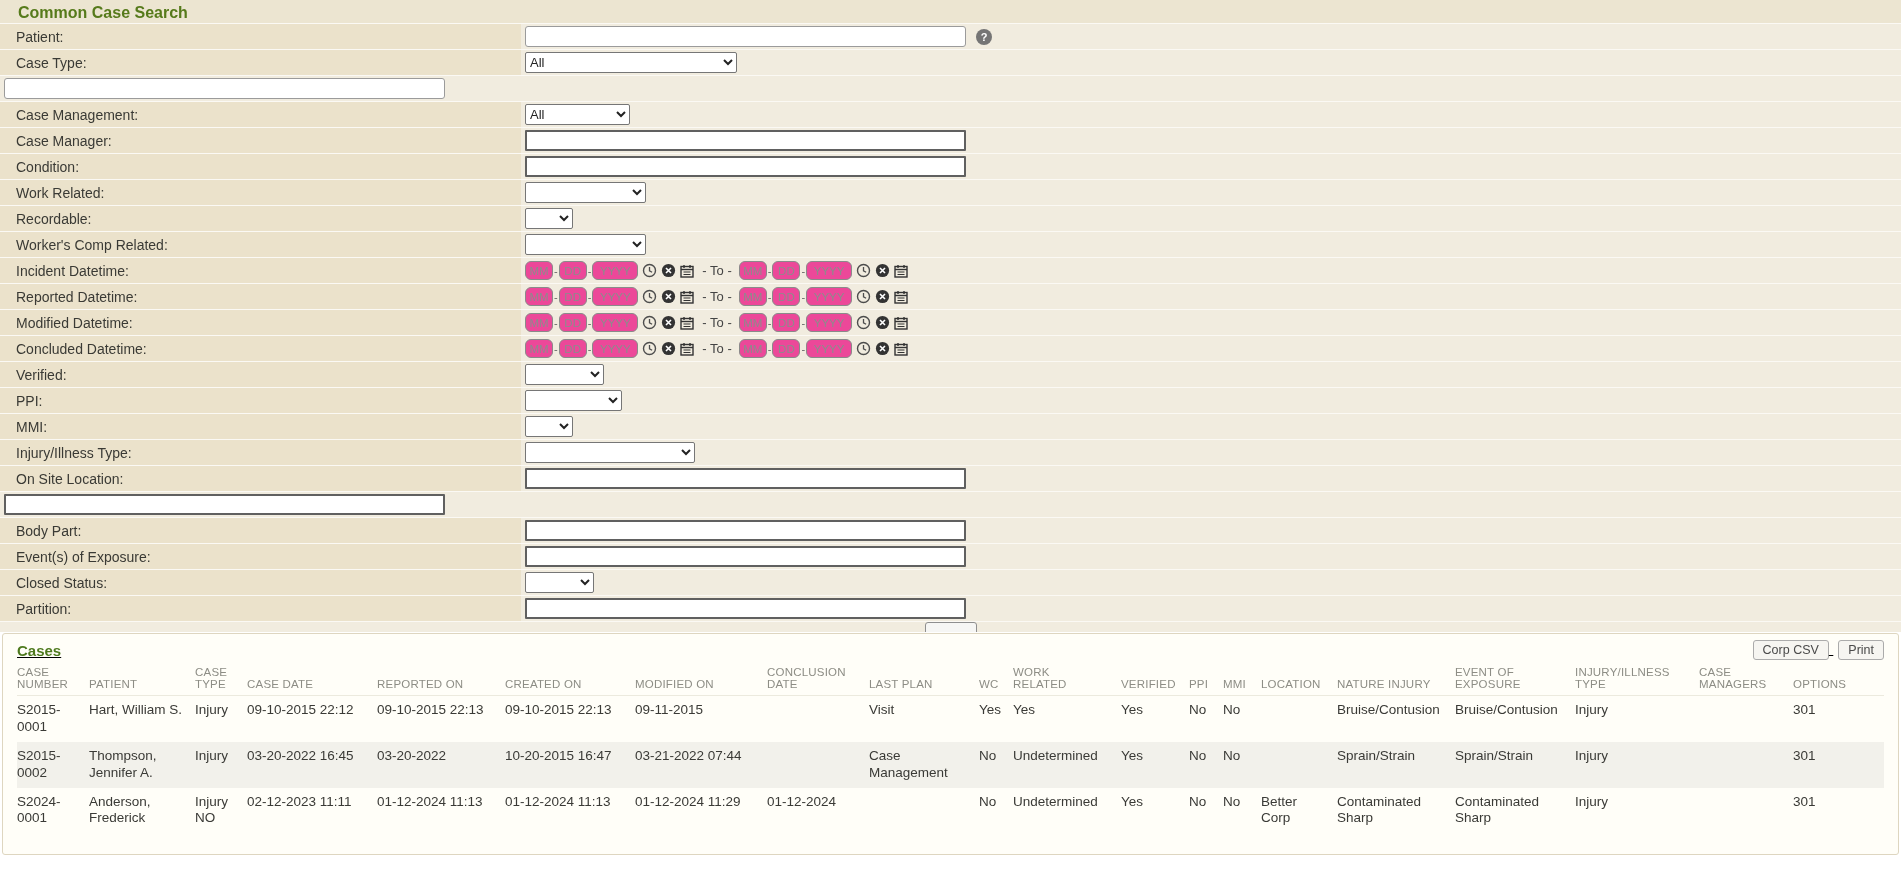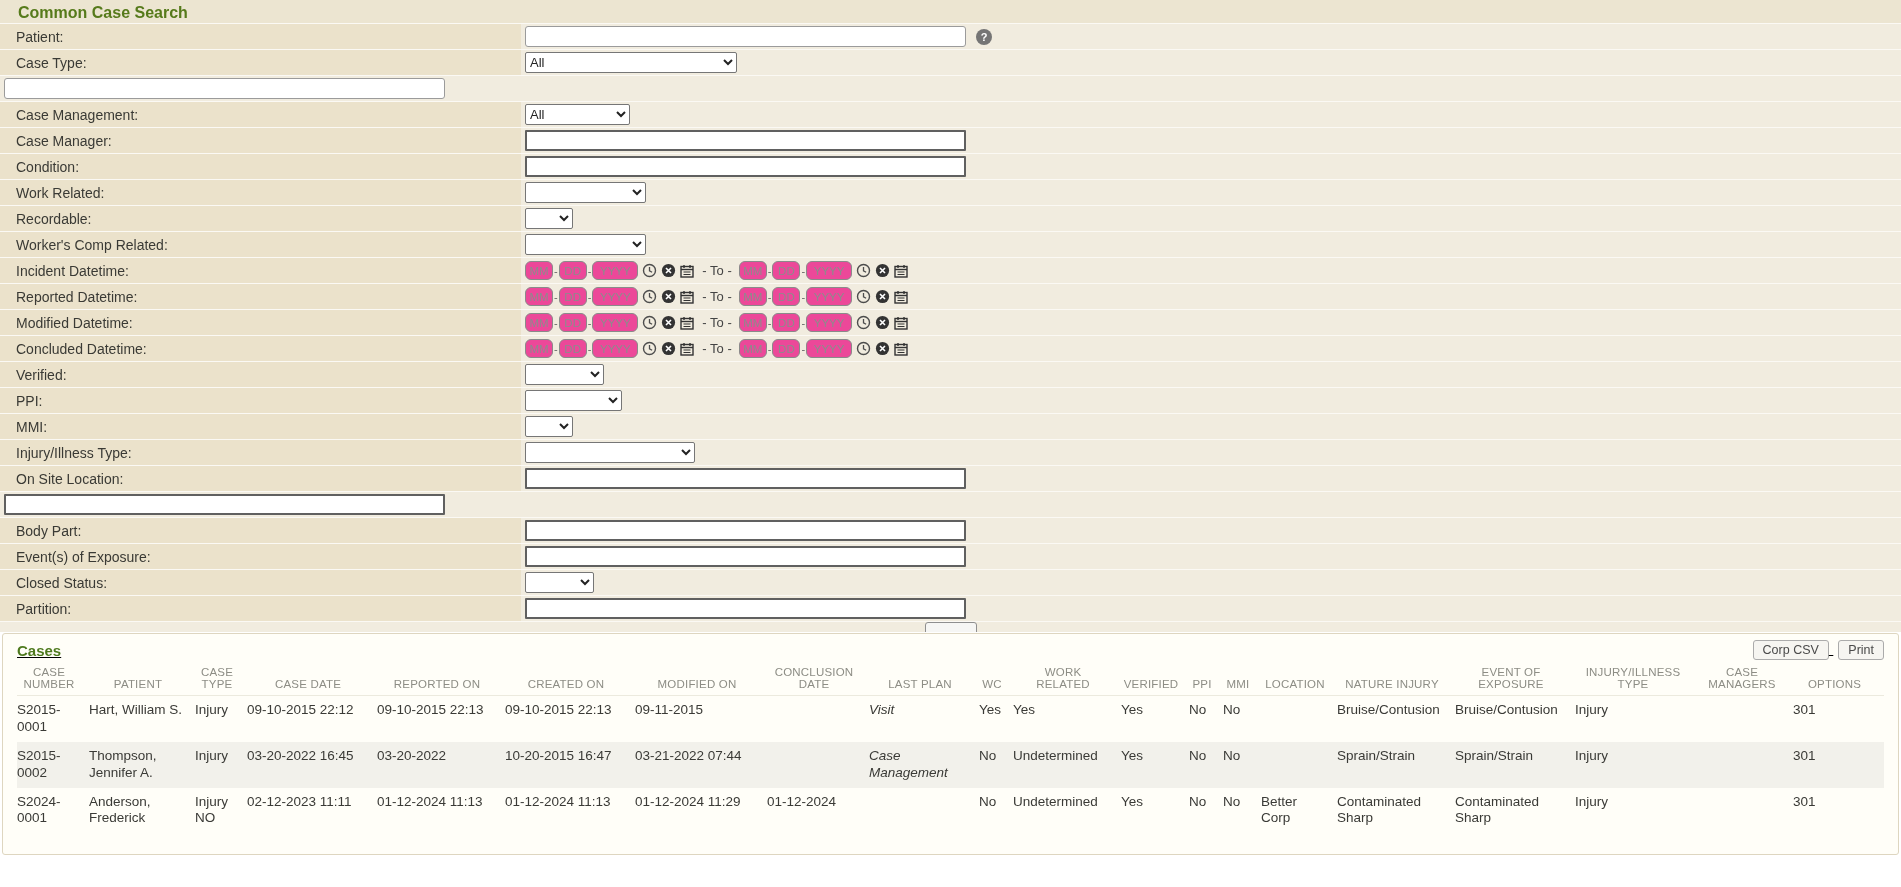--- a/index.html
+++ b/index.html
@@ -43,26 +43,26 @@
     background: #fffef8; padding: 6px 14px 0; height: 222px; overflow: hidden; }
   .cases-header { display: flex; align-items: center; justify-content: space-between;
     margin-bottom: 3px; text-decoration: underline; }
   .cases-title { font-size: 15px; font-weight: bold; color: #4e7a1e; }
   .btn { font-size: 12.5px; color: #4a4a4a; padding: 2px 9px; margin-left: 5px;
     border: 1px solid #ababab; border-radius: 3px; background: #f6f5f1; cursor: pointer; }
   table.cases-table { width: 100%; border-collapse: collapse; table-layout: fixed; }
   .cases-table th { font-size: 11.5px; font-weight: normal; color: #8d8d85;
     text-align: left; vertical-align: bottom; padding: 3px 8px 5px 0;
     white-space: pre-line; letter-spacing: 0.2px; border-bottom: 1px solid #ecead f0; }
-  .cases-table th { border-bottom: 1px solid #ecead e2; text-align: center; }
+  .cases-table th { border-bottom: 1px solid #ecead e2; }
   .cases-table th { border-bottom: 1px solid #eceade; }
   .cases-table td { font-size: 13.5px; color: #3a3a36; vertical-align: top;
     padding: 6px 8px 6px 0; line-height: 1.25; overflow-wrap: break-word; }
   tr.alt { background: #f2f1eb; }
-  td.italic { font-style: italic; }
+  td.italic { }
 </style>
 </head>
 <body>
 
 <div class="form-panel">
   <div class="form-title">Common Case Search</div>
   <div id="form-rows">
       <div class="form-row">
         <div class="form-label">Patient:</div>
         <div class="form-field">

